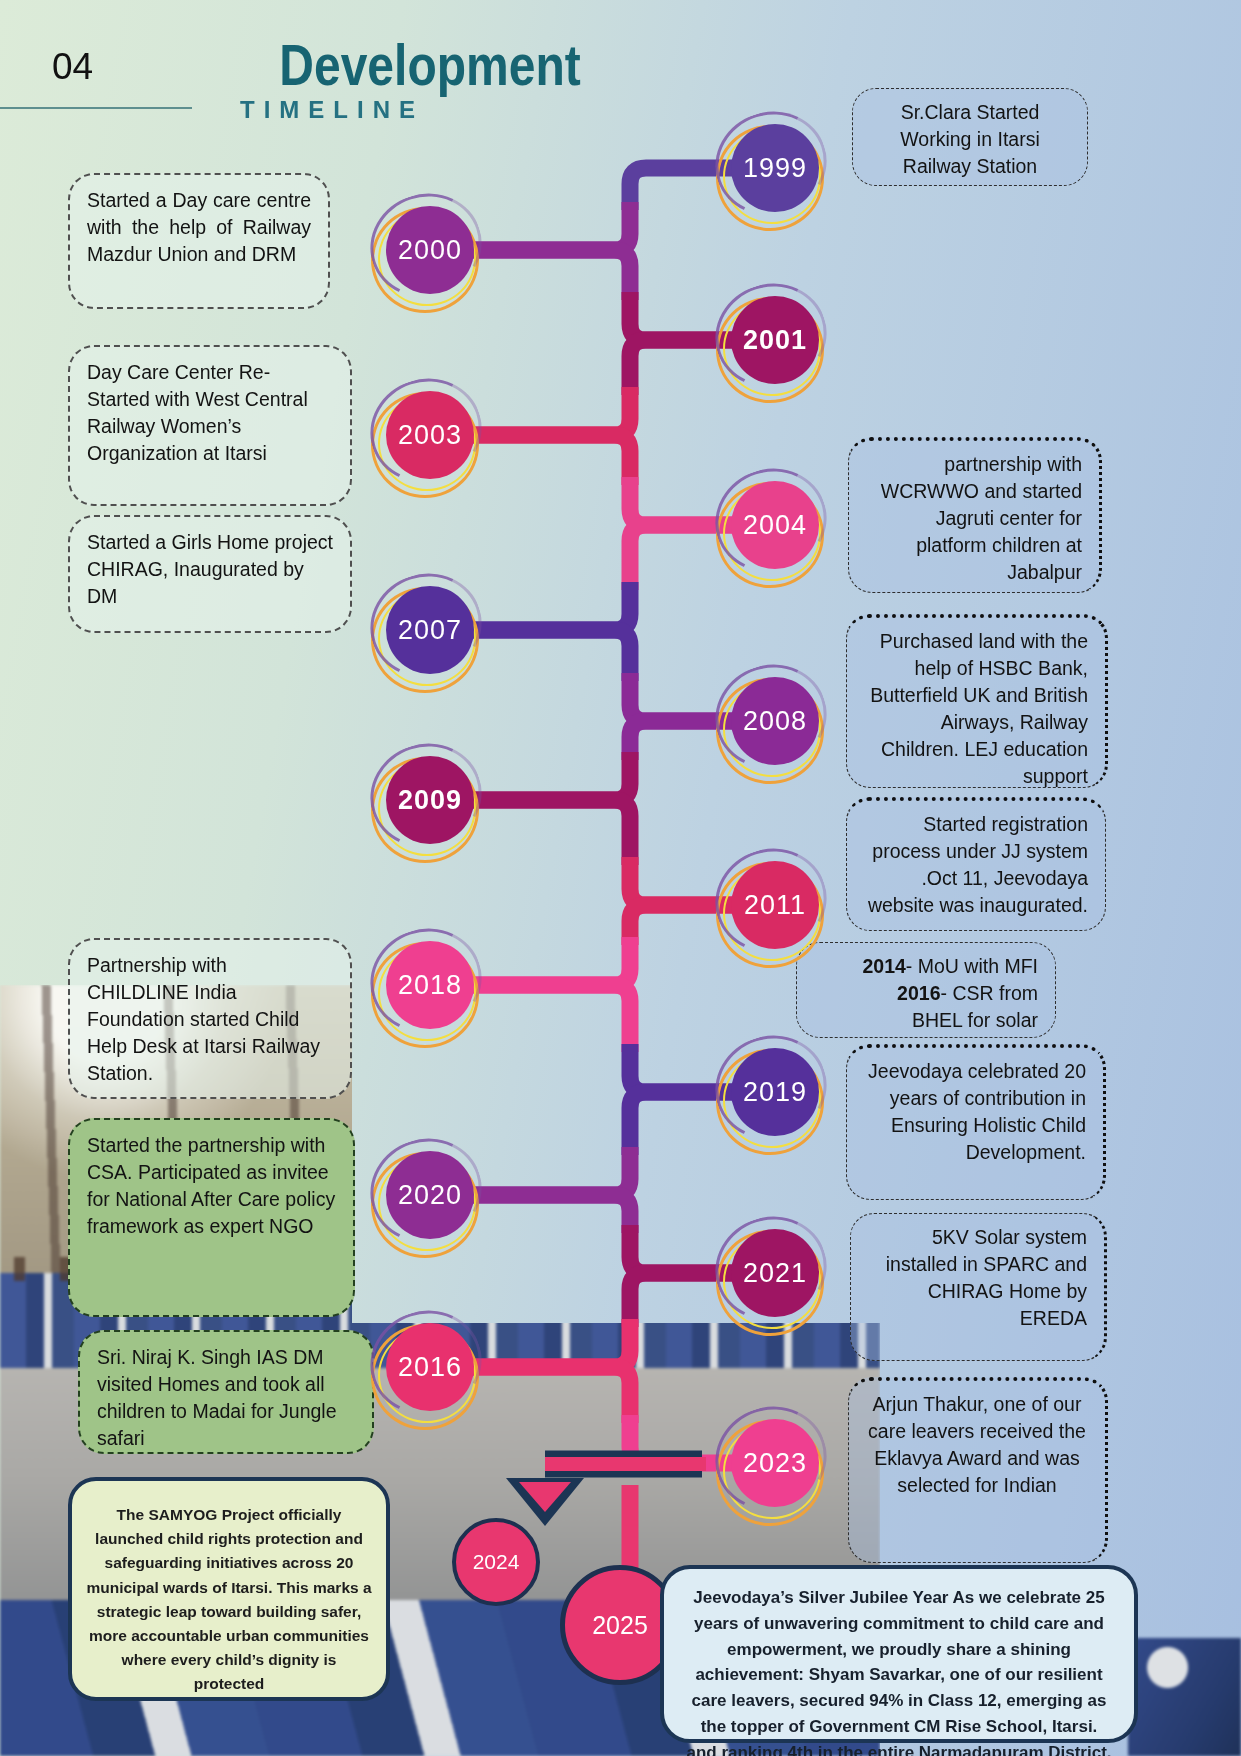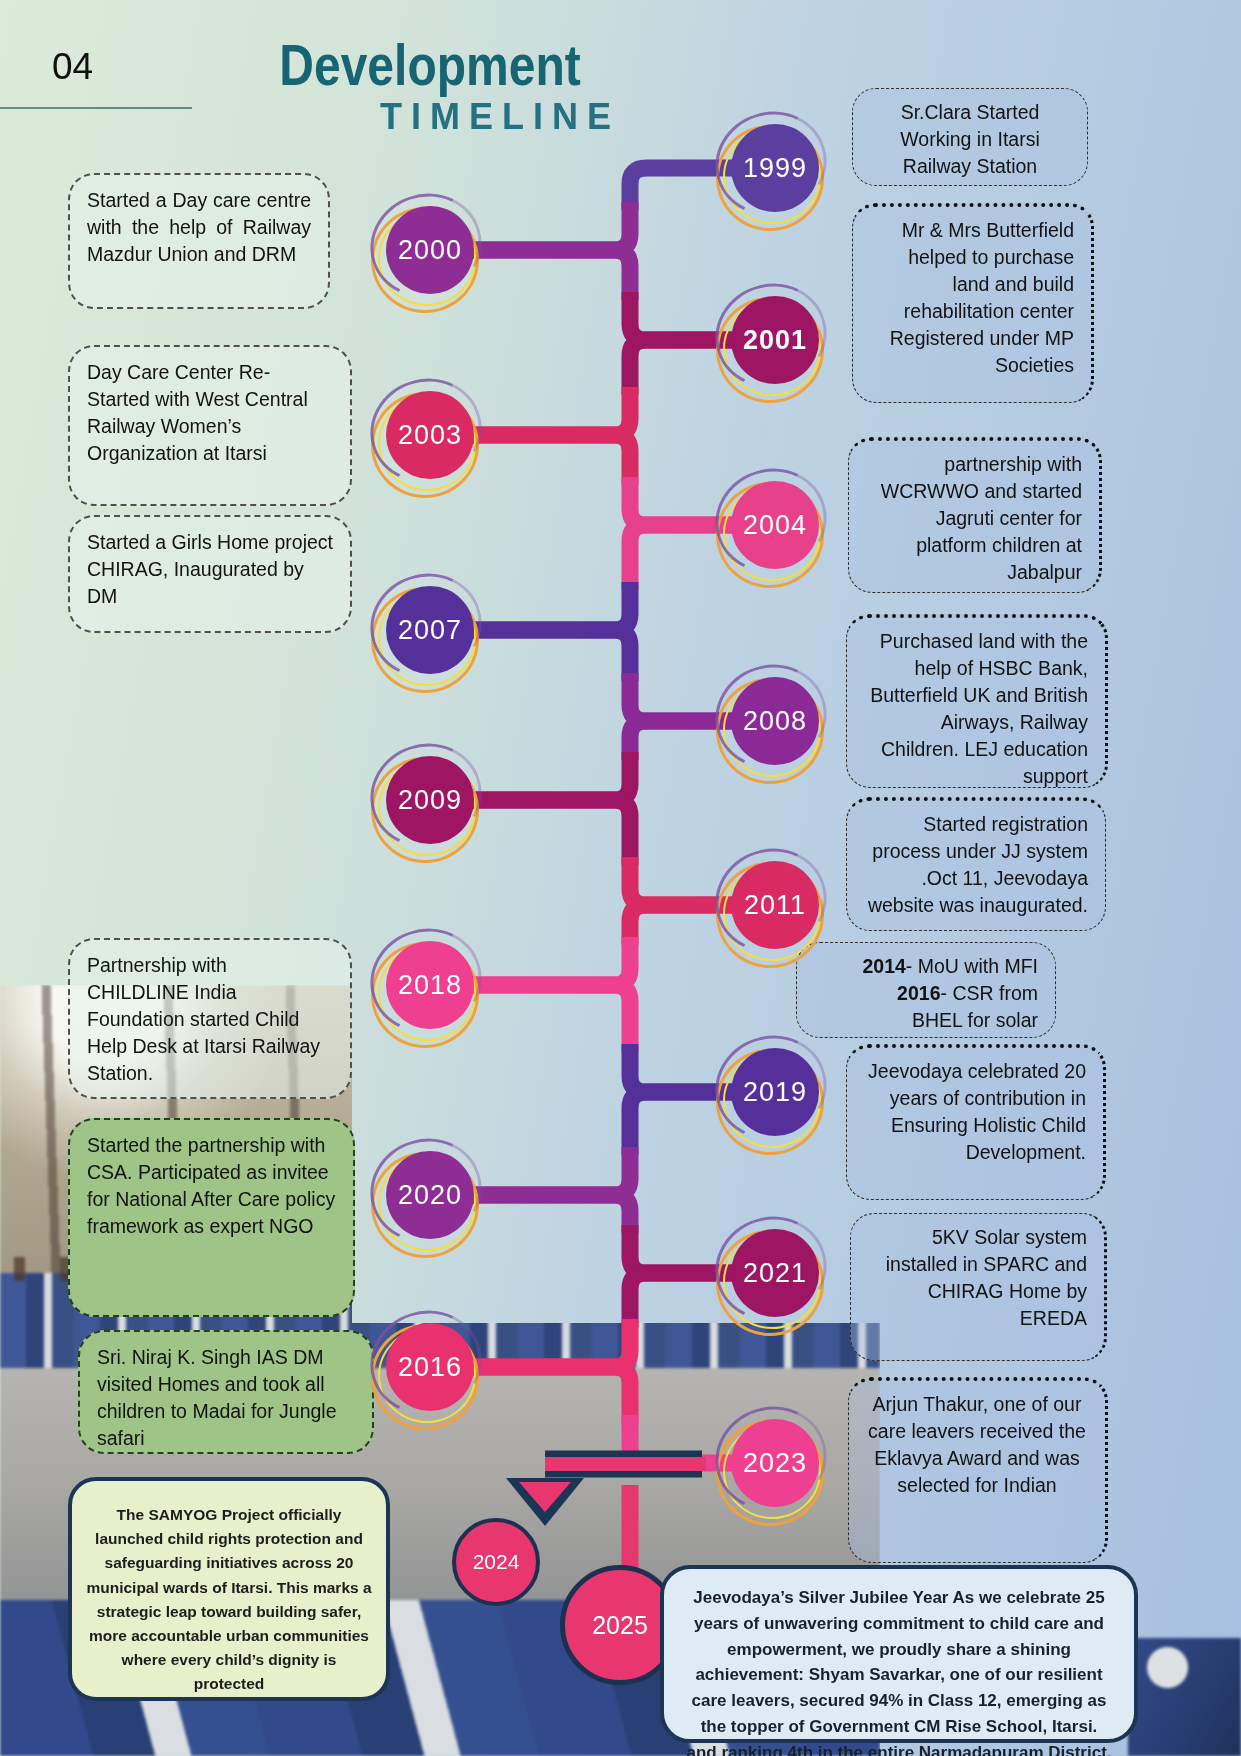--- a/index.html
+++ b/index.html
@@ -4,22 +4,22 @@
 <style>
   html,body{margin:0;padding:0;background:#888;}
   .page{position:relative;width:1241px;height:1756px;overflow:hidden;margin:0 auto;
         font-family:"Liberation Sans",sans-serif;
         background:linear-gradient(100deg,#dcebd8 0%,#d2e4d9 26%,#bdd2e2 55%,#a7bfe0 100%);}
   
   .pagenum{position:absolute;left:52px;top:46px;font-size:37px;color:#111;}
   .topline{position:absolute;left:0;top:107px;width:192px;height:2px;background:#5e8f8f;}
   .title1{position:absolute;left:240px;top:38px;width:380px;text-align:center;font-weight:bold;
           font-size:48px;color:#176472;transform:scaleY(1.2);letter-spacing:0px;}
-  .title2{position:absolute;left:240px;top:96px;width:380px;text-align:right;font-weight:bold;
-          font-size:36px;color:#257182;letter-spacing:9px;}
+  .title2{position:absolute;left:240px;top:96px;width:380px;text-align:left;font-weight:bold;
+          font-size:24px;color:#257182;letter-spacing:9px;}
   
   .photo{position:absolute;z-index:1;filter:blur(1.8px) saturate(.85);}
   #photoA{left:0;top:985px;width:880px;height:771px;
     clip-path:polygon(0 0,352px 0,352px 338px,880px 338px,880px 771px,0 771px);
     background-color:#9a9488;
     background-image:
       repeating-linear-gradient(90deg, rgba(80,55,40,0) 0 14px, rgba(80,55,40,.75) 14px 25px, rgba(80,55,40,0) 25px 46px),
       repeating-linear-gradient(90deg, #3c57a2 0 26px, #2b4484 26px 44px, #d8dcdf 44px 52px, #35508f 52px 74px),
       repeating-linear-gradient(88deg, rgba(70,50,40,0) 0 54px, rgba(70,50,40,.5) 54px 63px, rgba(95,75,58,0) 63px 122px),
       radial-gradient(circle at 12% 4%, rgba(250,250,245,.95) 0 60px, rgba(240,240,230,.4) 120px, rgba(240,240,230,0) 180px),
@@ -109,21 +109,20 @@
 
   <div class="box lbox jt" style="left:68px;top:173px;width:262px;height:136px;">Started a Day care centre with the help of Railway Mazdur Union and DRM</div>
   <div class="box lbox" style="left:68px;top:345px;width:284px;height:161px;">Day Care Center Re-Started with West Central Railway Women’s Organization at Itarsi</div>
   <div class="box lbox" style="left:68px;top:515px;width:284px;height:118px;">Started a Girls Home project CHIRAG, Inaugurated by DM</div>
   <div class="box lbox" style="left:68px;top:938px;width:284px;height:161px;">Partnership with CHILDLINE India Foundation started Child Help Desk at Itarsi Railway Station.</div>
   <div class="box lbox green tt" style="left:68px;top:1118px;width:287px;height:199px;">Started the partnership with CSA. Participated as invitee for National After Care policy framework as expert NGO</div>
   <div class="box lbox green" style="left:78px;top:1330px;width:296px;height:124px;">Sri. Niraj K. Singh IAS DM visited Homes and took all children to Madai for Jungle safari</div>
   <div class="box samyog" style="left:68px;top:1477px;width:322px;height:224px;">The SAMYOG Project officially launched child rights protection and safeguarding initiatives across 20 municipal wards of Itarsi. This marks a strategic leap toward building safer, more accountable urban communities where every child’s dignity is protected</div>
 
   <div class="box rbox ac" style="left:852px;top:88px;width:236px;height:98px;">Sr.Clara Started Working in Itarsi Railway Station</div>
-  <div class="box rbox ar tt tr" style="left:852px;top:203px;width:242px;height:200px;">Mr &amp; Mrs Butterfield helped to purchase land and build rehabilitation center Registered under MP Societies</div>
   <div class="box rbox ar tt tr" style="left:848px;top:437px;width:254px;height:156px;">partnership with WCRWWO and started Jagruti center for platform children at Jabalpur</div>
   <div class="box rbox ar tt tr" style="left:846px;top:614px;width:262px;height:174px;">Purchased land with the help of HSBC Bank, Butterfield UK and British Airways, Railway Children. LEJ education support</div>
   <div class="box rbox ar tt" style="left:846px;top:797px;width:260px;height:134px;">Started registration process under JJ system .Oct 11, Jeevodaya website was inaugurated.</div>
   <div class="box rbox ar" style="left:796px;top:942px;width:260px;height:96px;padding-left:48px;"><span style="font-weight: bold;">2014</span><span>- MoU with MFI </span><span style="font-weight: bold;">2016</span><span>- CSR from BHEL for solar</span></div>
   <div class="box rbox ar tt tr" style="left:846px;top:1044px;width:260px;height:156px;">Jeevodaya celebrated 20 years of contribution in Ensuring Holistic Child Development.</div>
   <div class="box rbox ar tr" style="left:850px;top:1213px;width:257px;height:148px;">5KV Solar system installed in SPARC and CHIRAG Home by EREDA</div>
   <div class="box rbox ac tt tr" style="left:848px;top:1377px;width:260px;height:186px;">Arjun Thakur, one of our care leavers  received the Eklavya Award and was selected for Indian</div>
   <div class="box jubilee" style="left:660px;top:1565px;width:478px;height:178px;">Jeevodaya’s Silver Jubilee Year As we celebrate 25 years of unwavering commitment to child care and empowerment, we proudly share a shining achievement: Shyam Savarkar, one of our resilient care leavers, secured 94% in Class 12, emerging as the topper of Government CM Rise School, Itarsi. and ranking 4th in the entire Narmadapuram District.</div>
 
   <div id="nodes">
@@ -166,21 +165,21 @@
       <div class="node" style="left: 728px; top: 674px;">
         <div class="g1"></div>
         <div class="g2"></div>
         <div class="g3"></div>
         <div class="fill" style="background: rgb(139, 42, 150);">2008</div>
       </div>
       <div class="node" style="left: 383px; top: 753px;">
         <div class="g1"></div>
         <div class="g2"></div>
         <div class="g3"></div>
-        <div class="fill" style="background: rgb(158, 21, 99);">2009</div>
+        <div class="fill" style="background: rgb(158, 21, 99); font-weight: bold;">2009</div>
       </div>
       <div class="node" style="left: 728px; top: 858px;">
         <div class="g1"></div>
         <div class="g2"></div>
         <div class="g3"></div>
         <div class="fill" style="background: rgb(217, 42, 99);">2011</div>
       </div>
       <div class="node" style="left: 383px; top: 938px;">
         <div class="g1"></div>
         <div class="g2"></div>

